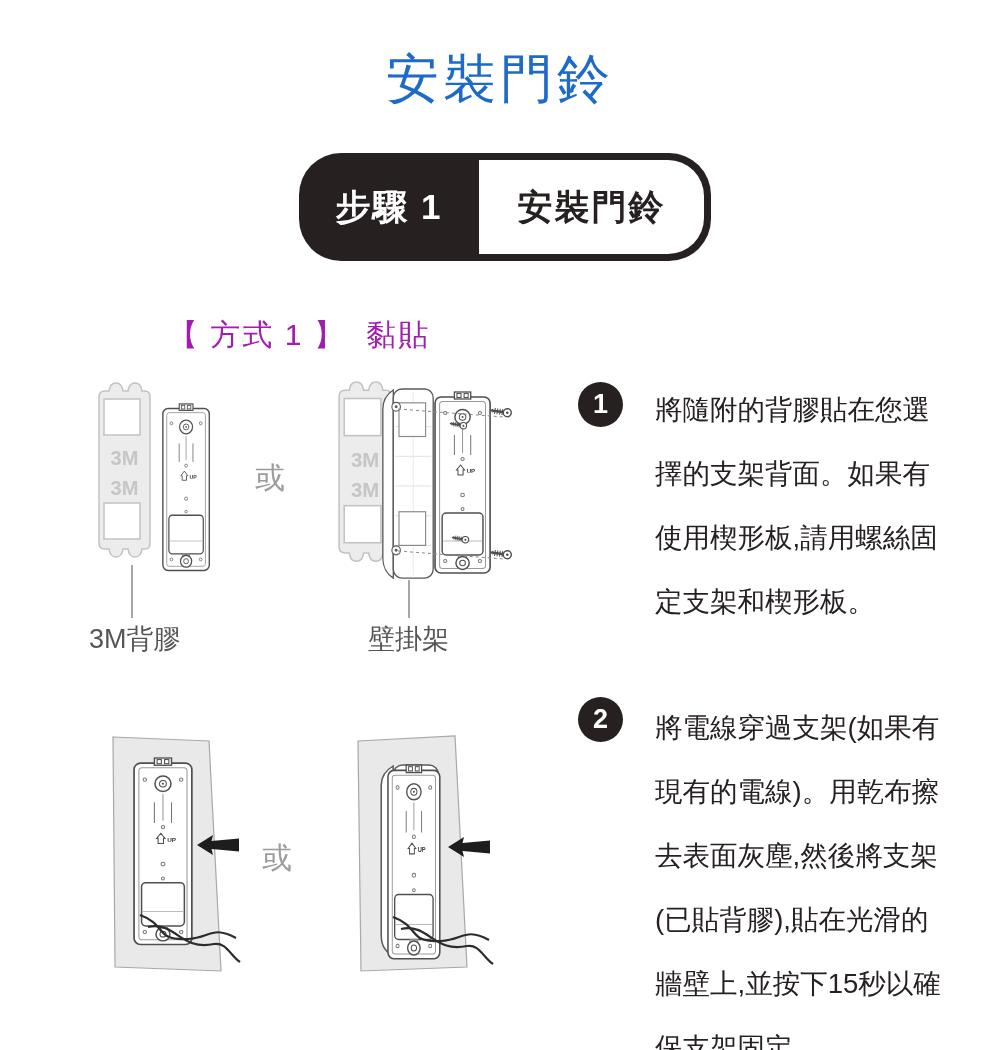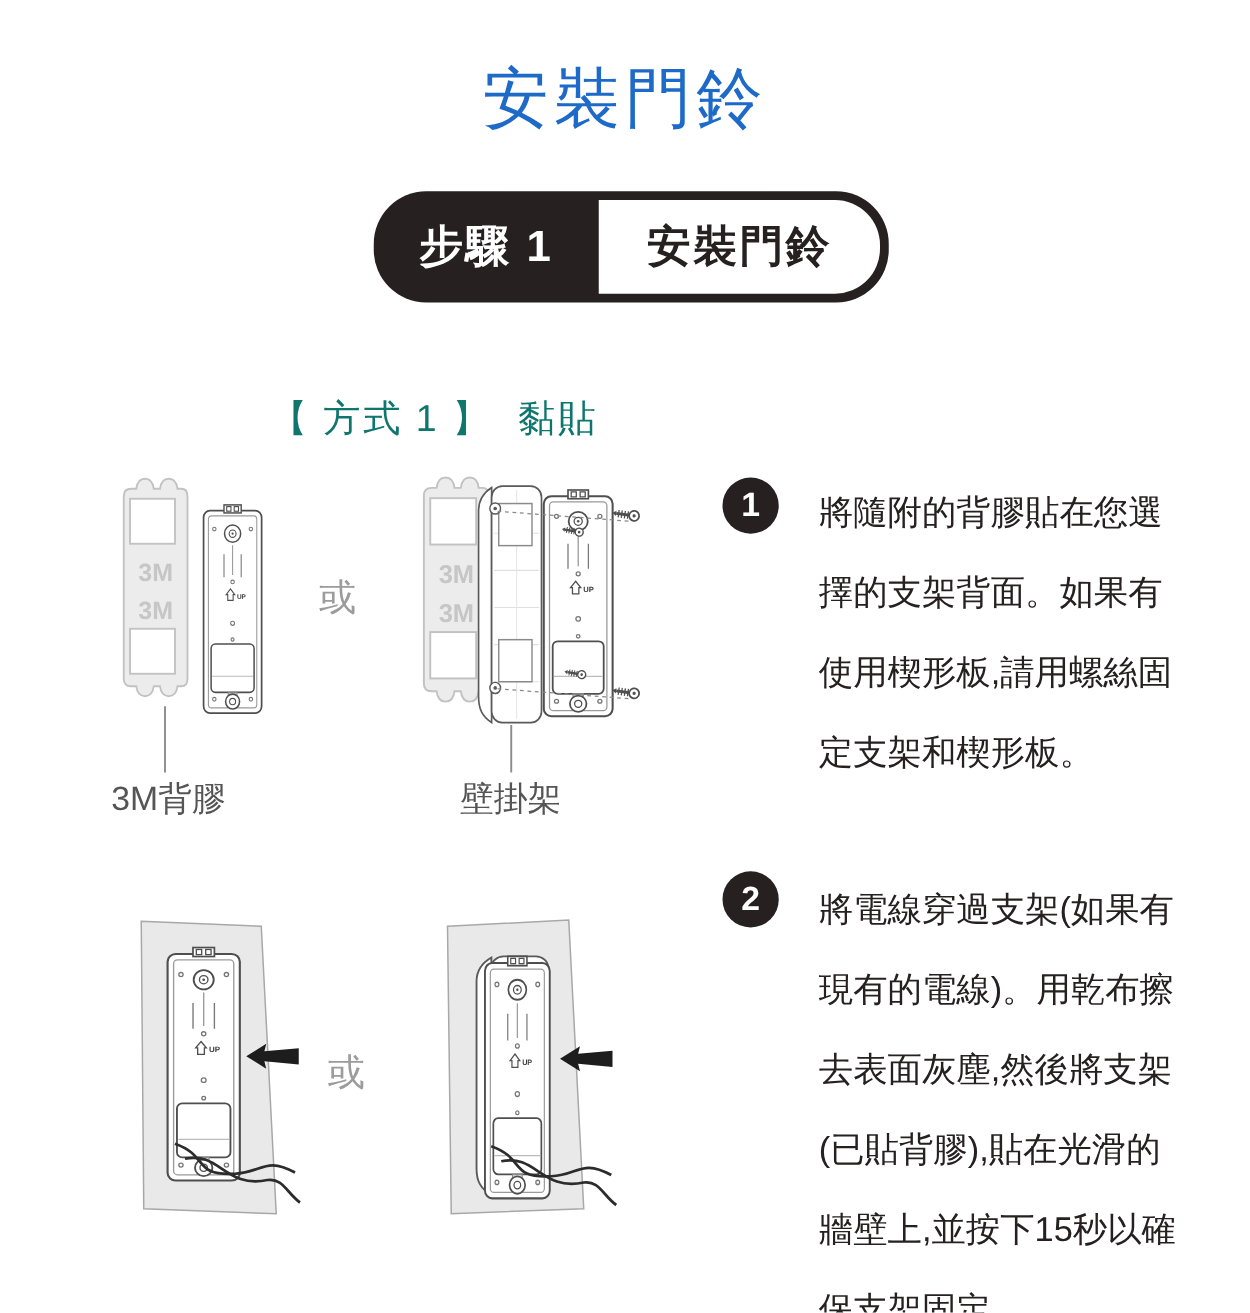--- a/index.html
+++ b/index.html
@@ -6,34 +6,34 @@
   body{
     width:1000px;height:1050px;background:#ffffff;position:relative;overflow:hidden;
     font-family:"Liberation Sans","DejaVu Sans",sans-serif;color:#262021;
   }
   .abs{position:absolute;}
   #page-title{
     top:44px;left:0;width:1000px;text-align:center;
     font-size:53px;font-weight:400;color:#1e6ac8;letter-spacing:4px;
   }
   #step-badge{
-    top:153px;left:299px;width:412px;height:89px;background:#262021;
+    top:153px;left:299px;width:412px;height:108px;background:#262021;
     border-radius:42px;display:flex;align-items:stretch;
   }
   .seg-step{
     width:180px;display:flex;align-items:center;justify-content:center;
     color:#ffffff;font-size:35px;font-weight:700;letter-spacing:2px;white-space:pre;
   }
   .seg-name{
     flex:1;margin:7px 7px 7px 0;background:#ffffff;border-radius:0 36px 36px 0;
     display:flex;align-items:center;justify-content:center;
     color:#262021;font-size:35px;font-weight:700;letter-spacing:2px;
   }
   #method-heading{
-    top:315px;left:168px;font-size:30px;color:#0f766e;letter-spacing:2px;white-space:pre;margin-left:48px;
+    top:315px;left:168px;font-size:30px;color:#a21caf;letter-spacing:2px;white-space:pre;
   }
   .instr-num{
     width:45px;height:45px;border-radius:50%;background:#262021;color:#ffffff;
     font-size:27px;font-weight:700;display:flex;align-items:center;justify-content:center;
   }
   #num1{top:382px;left:578px;}
   #num2{top:697px;left:578px;}
   .instr-text{
     width:295px;font-size:27.5px;line-height:64px;color:#262021;text-align:left;
   }

